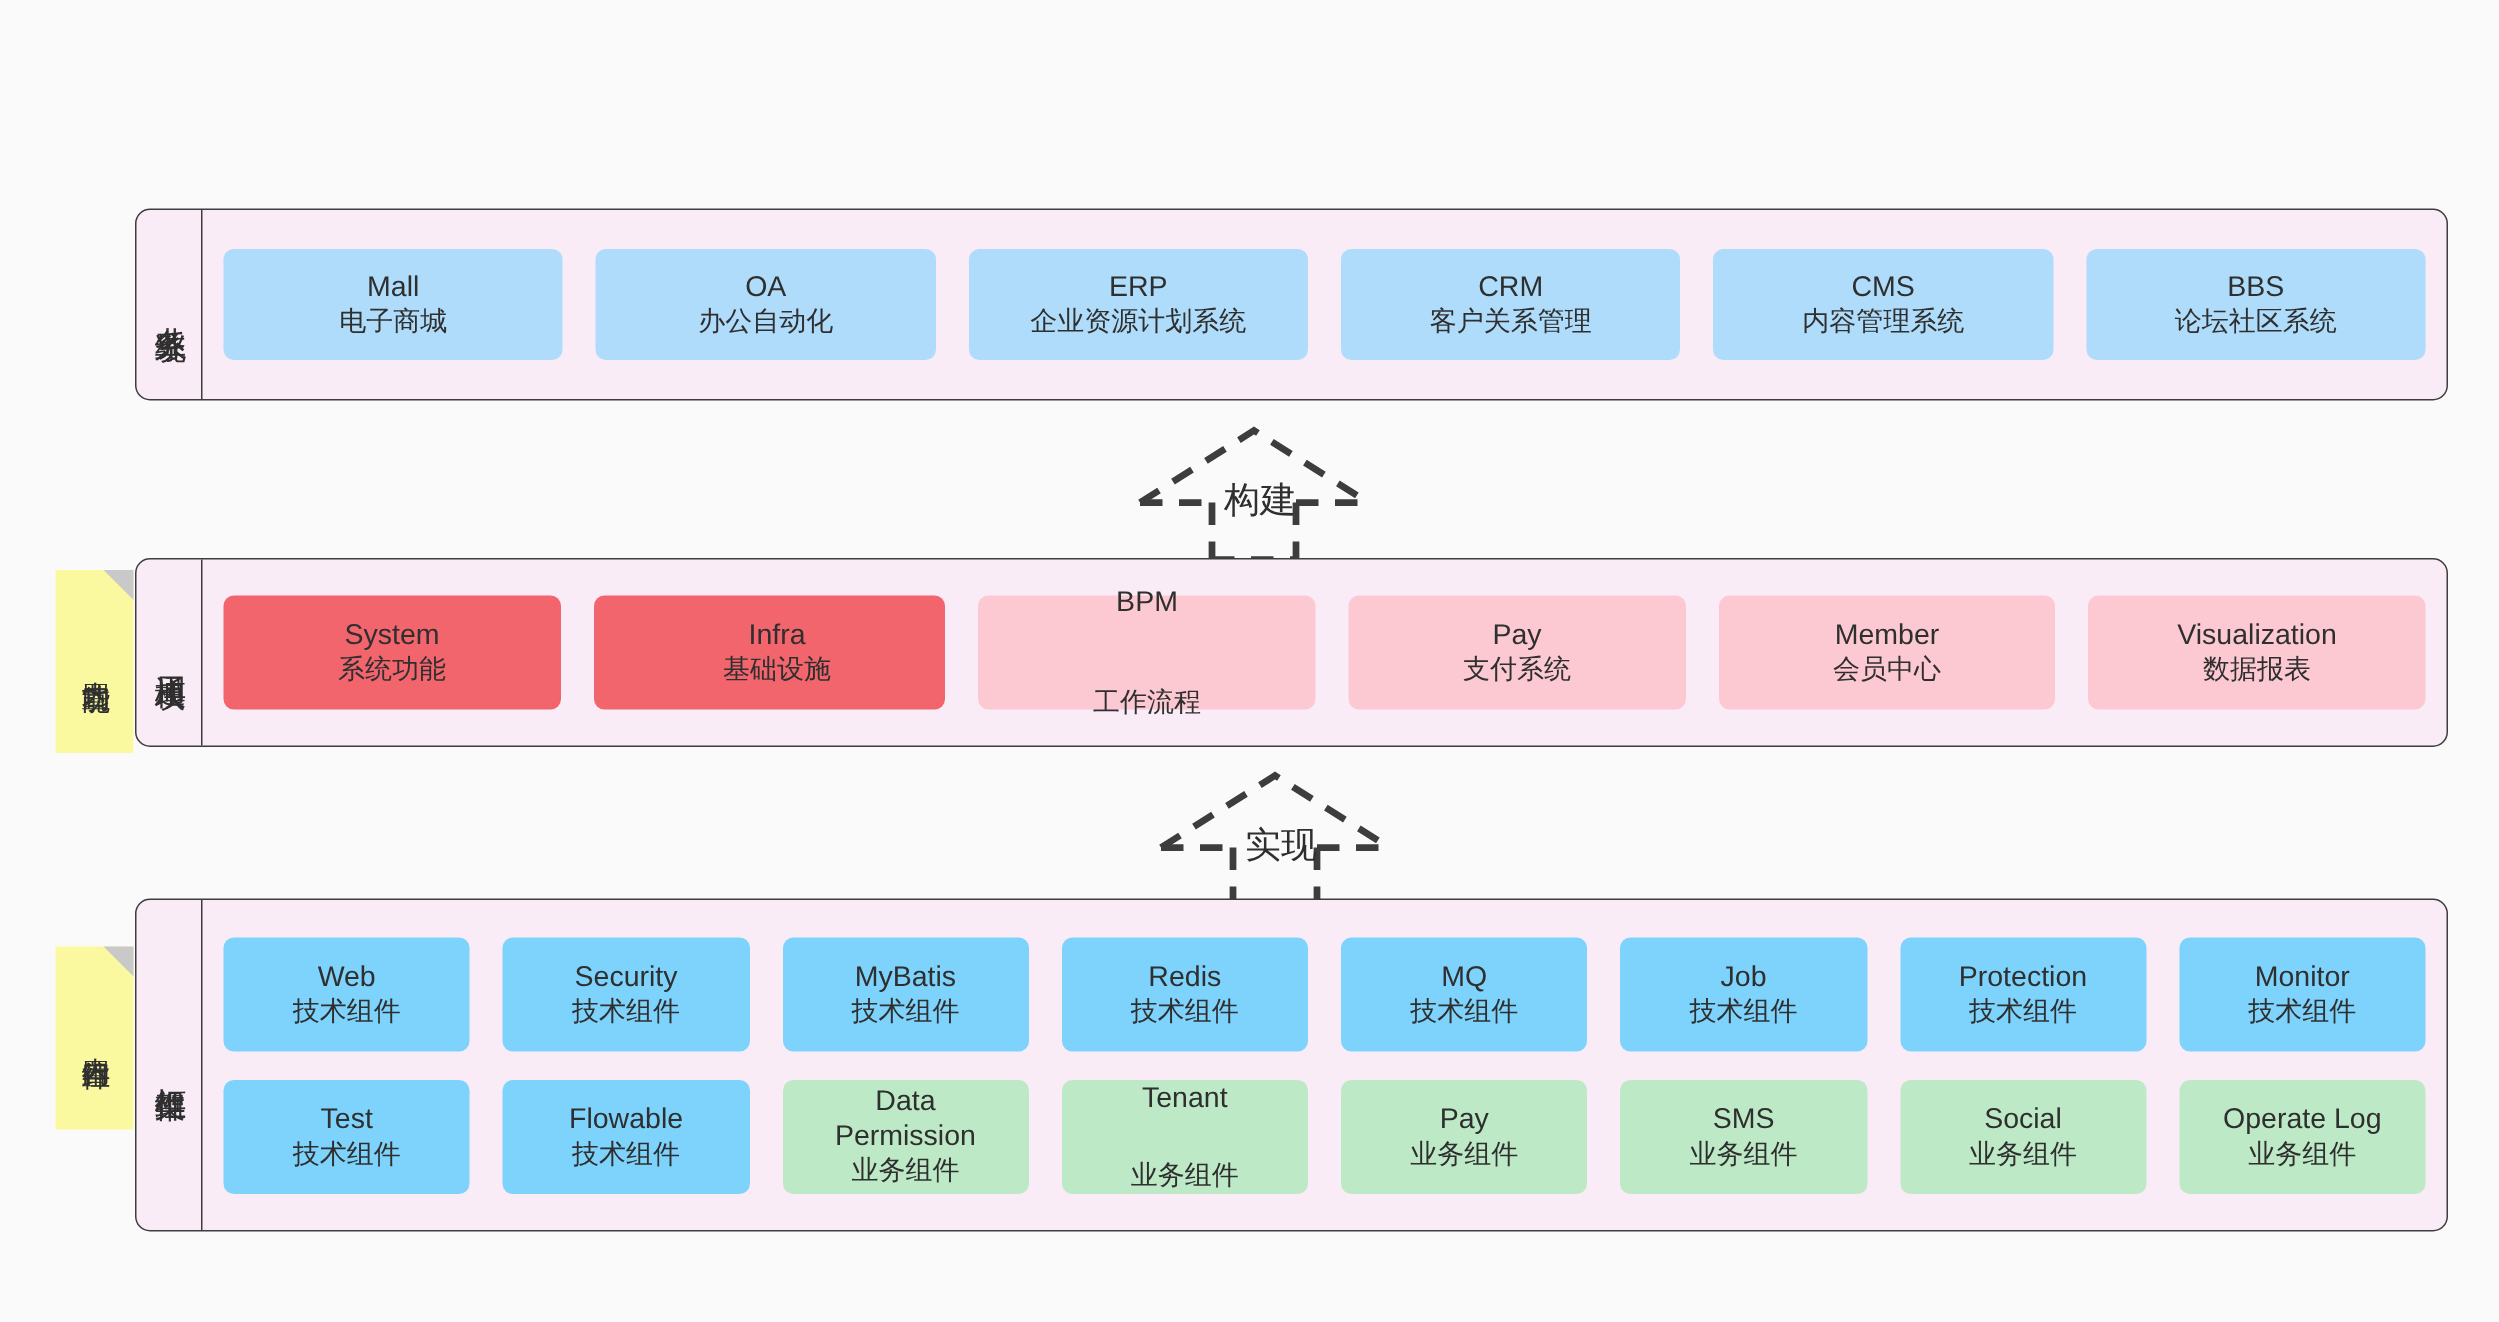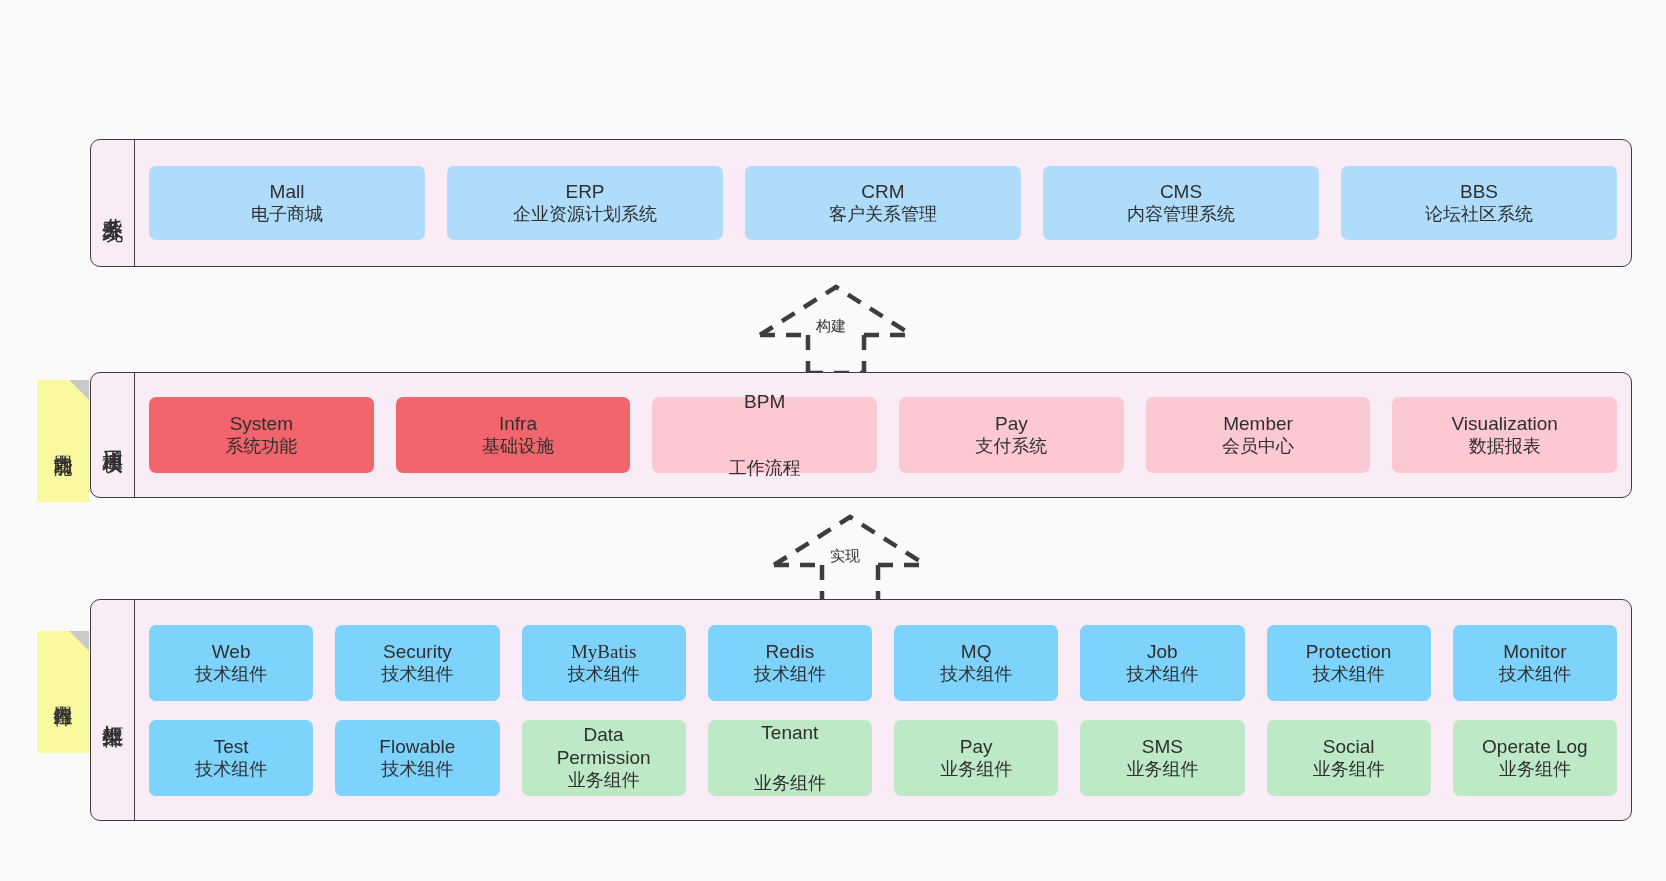--- a/index.html
+++ b/index.html
@@ -124,40 +124,44 @@
     width: 0;
     height: 0;
     border-left: 20px solid transparent;
     border-top: 20px solid #c9c9c9;
   }
 
   
   .arrow-wrap { position: absolute; }
   .arrow-label {
     position: absolute;
-    font-size: 15px;
+    font-size: 24px;
     color: #2f2f2f;
     white-space: nowrap;
     background: transparent;
   }
 </style>
 </head>
 <body>
 
 <div id="canvas">
 
   <div class="layer" id="layer-0" style="left:90px; top:118px; width:1542px; height:128px;">
     <div class="layer-title">
       <span>业务系统</span>
     </div>
     <div class="layer-body">
       <div class="row six">
         <div class="card blue" style="height:74px;">
           <div class="t1">Mall</div>
           <div class="t2">电子商城</div>
+        </div>
+        <div class="card blue" style="height:74px;">
+          <div class="t1">OA</div>
+          <div class="t2">办公自动化</div>
         </div>
         <div class="card blue" style="height:74px;">
           <div class="t1">ERP</div>
           <div class="t2">企业资源计划系统</div>
         </div>
         <div class="card blue" style="height:74px;">
           <div class="t1">CRM</div>
           <div class="t2">客户关系管理</div>
         </div>
         <div class="card blue" style="height:74px;">
@@ -245,21 +249,21 @@
 
       <div class="row eight">
         <div class="card green" style="height:76px;">
           <div class="t1">Web</div>
           <div class="t2">技术组件</div>
         </div>
         <div class="card green" style="height:76px;">
           <div class="t1">Security</div>
           <div class="t2">技术组件</div>
         </div>
-        <div class="card green" style="height:76px;font-family:Liberation Serif, serif;">
+        <div class="card green" style="height:76px;">
           <div class="t1">MyBatis</div>
           <div class="t2">技术组件</div>
         </div>
         <div class="card green" style="height:76px;">
           <div class="t1">Redis</div>
           <div class="t2">技术组件</div>
         </div>
         <div class="card green" style="height:76px;">
           <div class="t1">MQ</div>
           <div class="t2">技术组件</div>

